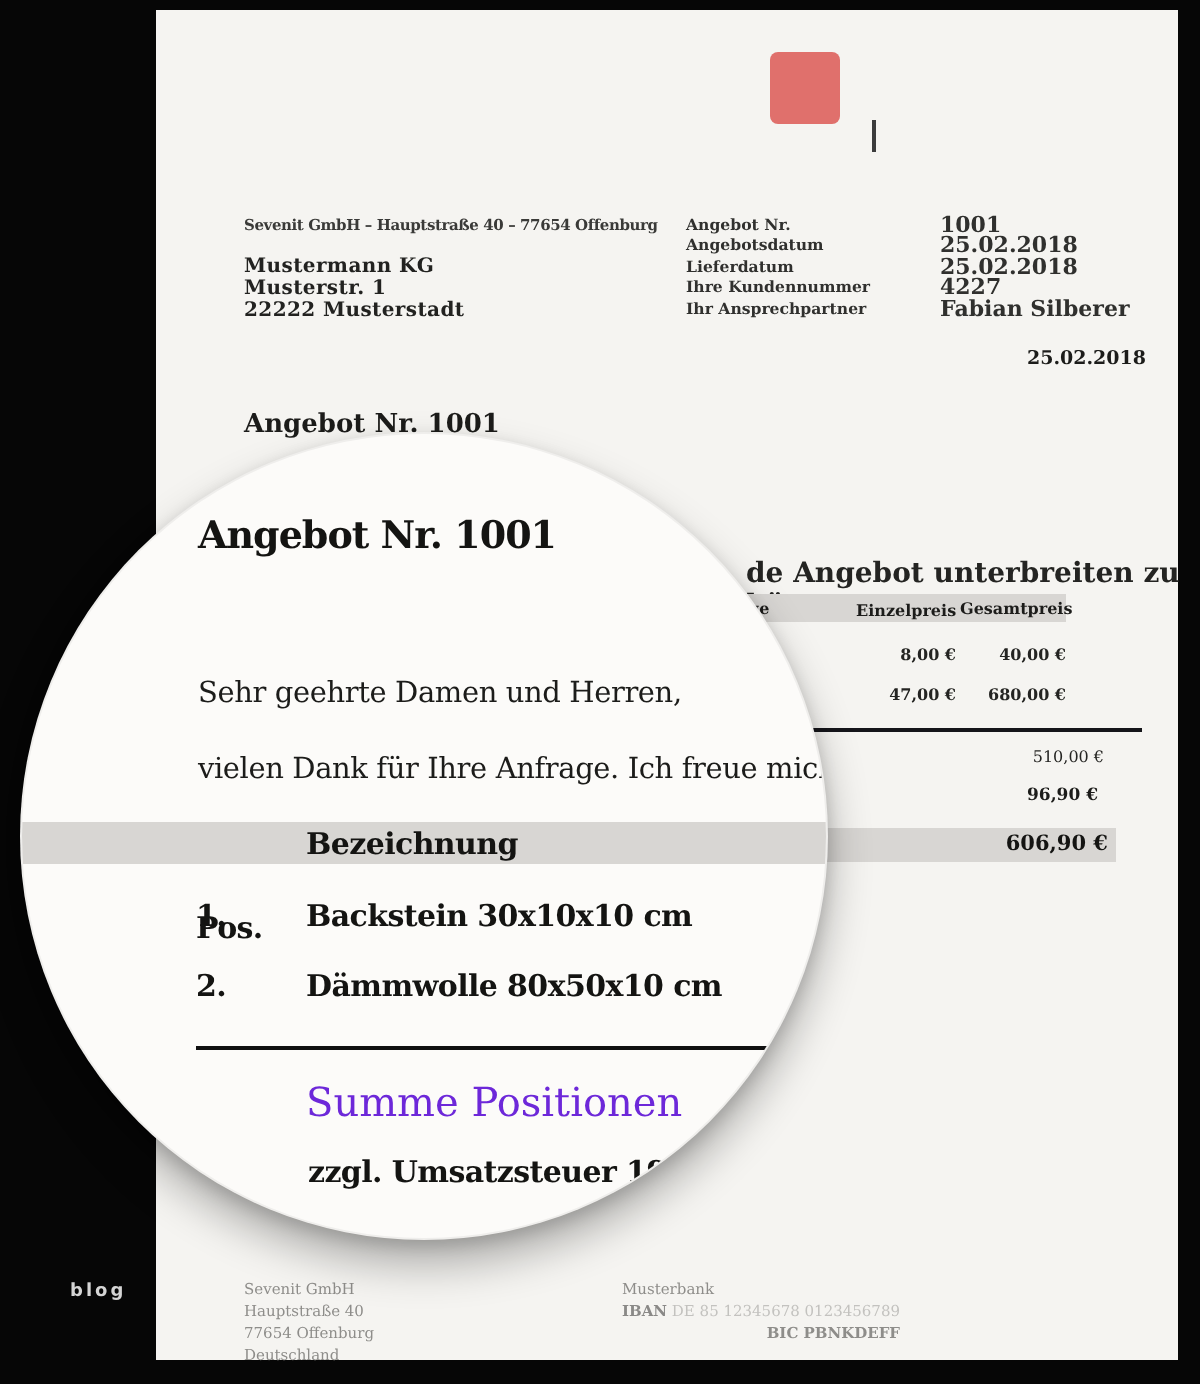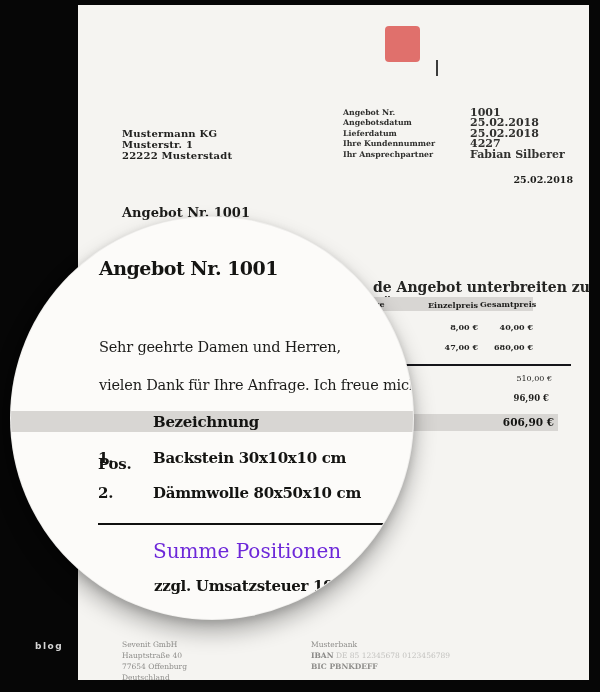--- a/index.html
+++ b/index.html
@@ -42,21 +42,21 @@
   .total-band{left:360px;top:414px;width:198px;height:17px;background:#d8d6d3;}
   .total{right:46px;top:416px;font-size:10.5px;font-weight:bold;color:#141412;}
 
   
   .foot{font-size:7.5px;line-height:11px;color:#8e8d8a;}
   .foot-col1{left:122px;top:639px;}
   .foot-col2{left:311px;top:639px;}
   .foot-col3{left:501px;top:639px;}
   .iban-label{font-weight:bold;color:#8a8987;}
   .iban-num{color:#c3c2bf;}
-  .bic{font-weight:600;}
+  .bic{font-weight:600;text-align:right;}
 
   
   .magnifier{position:absolute;left:10px;top:216px;width:404px;height:404px;border-radius:50%;
              background:#fcfbf9;overflow:hidden;z-index:5;
              box-shadow:0 12px 22px rgba(0,0,0,0.30), 0 3px 8px rgba(0,0,0,0.14);
              border:1px solid rgba(0,0,0,0.05);box-sizing:border-box;}
   .m-heading{left:88px;top:40px;font-size:19px;font-weight:bold;letter-spacing:-0.5px;color:#141412;white-space:nowrap;}
   .m-salutation{left:88px;top:122px;font-size:14.5px;letter-spacing:-0.2px;color:#1c1c1a;white-space:nowrap;}
   .m-body{left:88px;top:160px;font-size:14.5px;letter-spacing:-0.2px;color:#1c1c1a;white-space:nowrap;}
   .m-band{left:0;top:194px;width:404px;height:21px;background:#d8d6d3;}
@@ -82,20 +82,21 @@
 
   <div class="page"></div>
 
   <div class="abs logo-box">
     
     
     
   </div>
   <div class="abs cursor"></div>
 
+  <div class="abs sender-line">Sevenit GmbH – Hauptstraße 40 – 77654 Offenburg</div>
   <div class="abs recipient">
     <div>Mustermann KG</div>
     <div>Musterstr. 1</div>
     <div>22222 Musterstadt</div>
   </div>
   <div class="abs meta-labels">
     <div>Angebot Nr.</div>
     <div>Angebotsdatum</div>
     <div>Lieferdatum</div>
     <div>Ihre Kundennummer</div>

